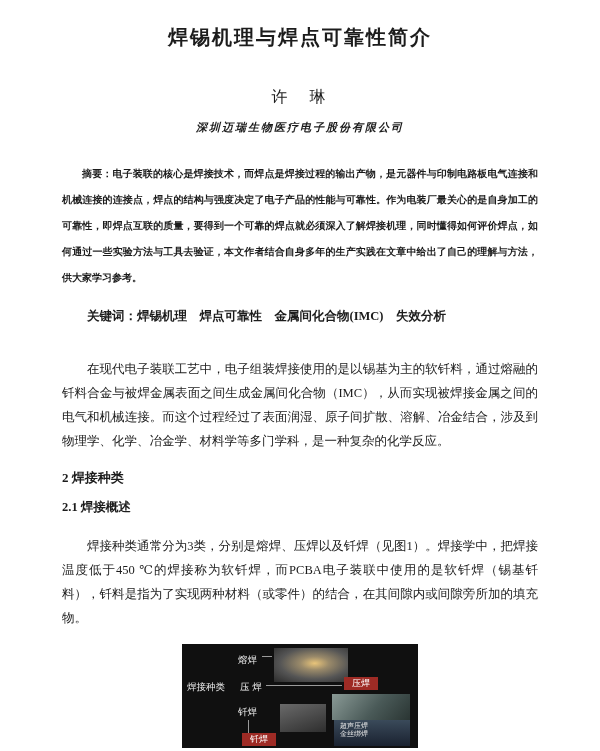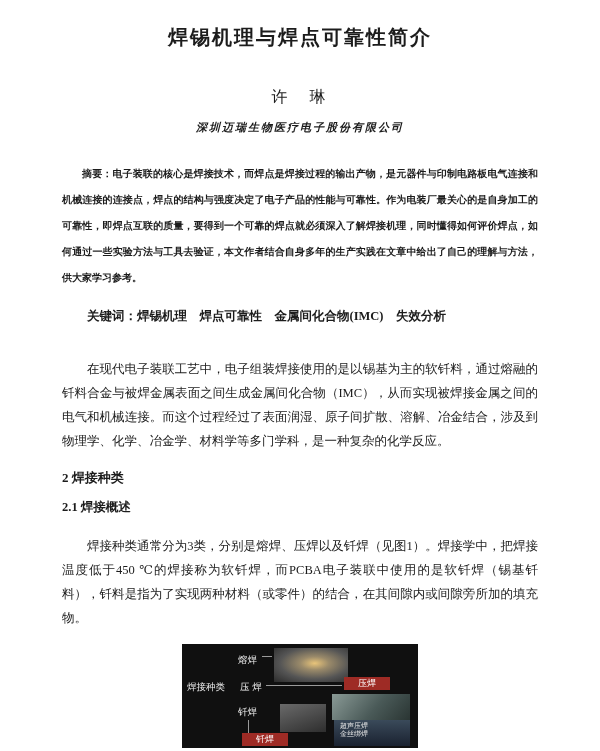--- a/index.html
+++ b/index.html
@@ -107,21 +107,21 @@
   .lbl-rong { left: 56px; top: 10px; }
   .lbl-root { left: 5px;  top: 37px; text-align: center; }
   .lbl-ya   { left: 58px; top: 37px; }
   .lbl-qian { left: 56px; top: 62px; }
   .fig-badge {
     position: absolute;
     background: #9e2b25;
     color: #ffffff;
     font-size: 9px;
     line-height: 11px;
-    padding: 1px 14px;
+    padding: 1px 8px;
     white-space: nowrap;
     font-family: "Liberation Sans", "DejaVu Sans", sans-serif;
   }
   .badge-ya   { left: 162px; top: 33px; }
   .badge-qian { left: 60px;  top: 89px; }
   .fig-note {
     position: absolute;
     left: 158px; top: 78px;
     color: #e8e8e8;
     font-size: 7px;

